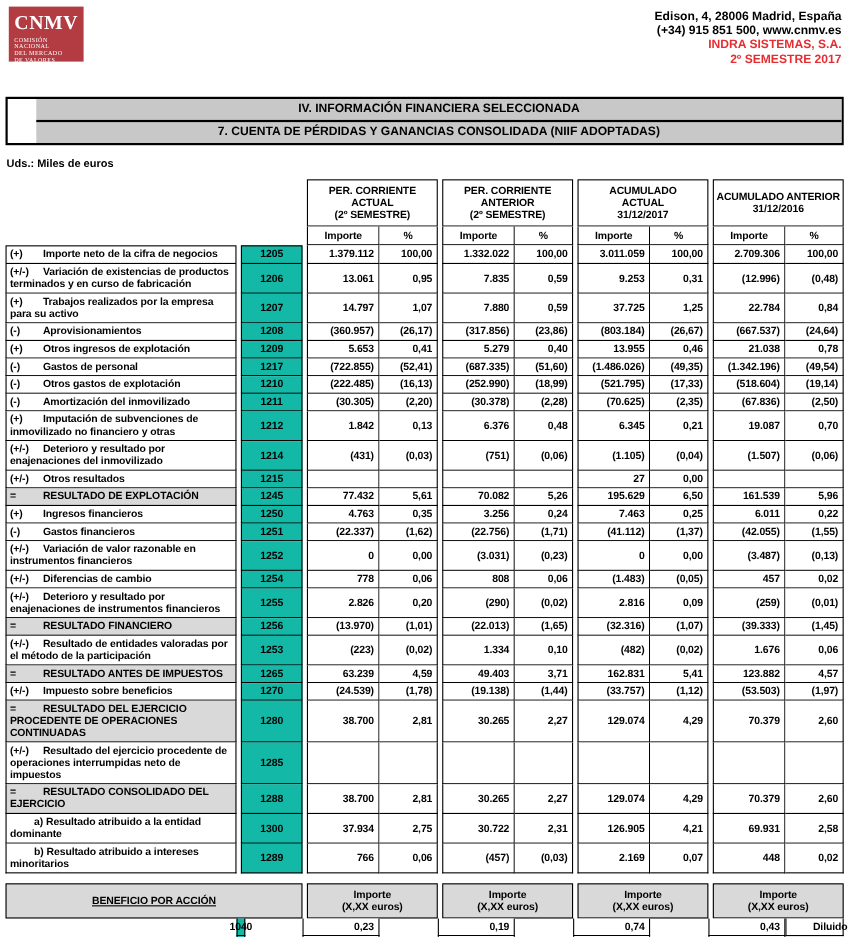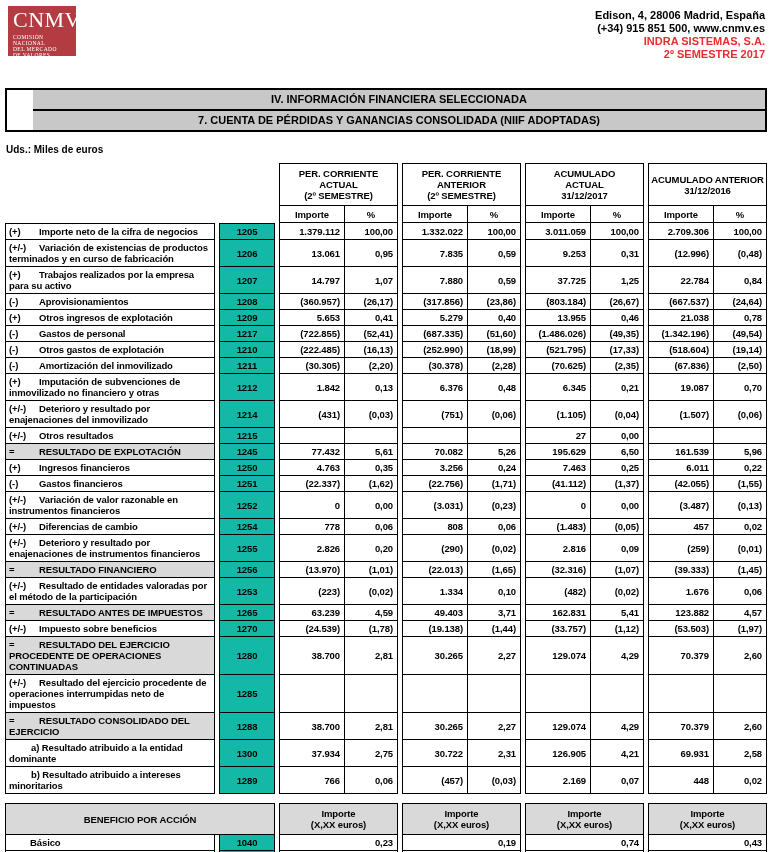--- a/index.html
+++ b/index.html
@@ -6,21 +6,21 @@
   html,body { margin:0; padding:0; background:#fff; }
   body {
     width:772px; height:852px; overflow:hidden;
     font-family:"Liberation Sans", sans-serif; color:#000;
   }
   .page { padding:4px 5px 0 5px; }
 
   
   .top { display:flex; justify-content:space-between; align-items:flex-start; height:80px; padding:2px 2px 0 3px; }
   .logo { width:68px; height:50px; background:#b23c42; color:#fff; padding:1px 5px 2px 5px; }
-  .logo-acronym { font-family:"Liberation Serif", serif; font-weight:400; font-size:22px; line-height:26px; letter-spacing:.5px; }
+  .logo-acronym { font-family:"Liberation Serif", serif; font-weight:700; font-size:18px; line-height:26px; letter-spacing:.5px; }
   .logo-sub { font-family:"Liberation Serif", serif; font-size:5.5px; line-height:6px; letter-spacing:.4px; text-transform:uppercase; margin-top:1px; }
   .hright { text-align:right; font-weight:700; font-size:11px; line-height:13px; padding-top:3px;margin-left:22px; }
   .hright .red { color:#e62e32; }
 
   
   .bars { border:2px solid #000; margin:4px 0 2px 0; }
   .bar { background:#c8c8c8; text-align:center; font-weight:700; font-size:11px; padding:3px 0 4px 0;margin-left:26px; }
   .bar + .bar { border-top:2px solid #000; }
 
   .units { font-weight:700; font-size:10px; margin:12px 0 8px 1px; }
@@ -559,42 +559,41 @@
       <div class="c num">(0,03)</div>
       <div class="gp"></div>
       <div class="c num sl">2.169</div>
       <div class="c num">0,07</div>
       <div class="gp"></div>
       <div class="c num sl">448</div>
       <div class="c num">0,02</div>
     </div>
 
   <div class="fin-grid eps" id="eps-grid">
-      <div class="c sl st ghead gray" style="grid-column: span 3;">BENEFICIO POR ACCIÓN</div>
+      <div class="c sl st ghead gray" style="grid-column: span 3; text-decoration: underline;">BENEFICIO POR ACCIÓN</div>
       <div class="gp"></div>
       <div class="c sl st ghead gray" style="grid-column: span 2;">
         <div>Importe</div>
         <div>(X,XX euros)</div>
       </div>
       <div class="gp"></div>
       <div class="c sl st ghead gray" style="grid-column: span 2;">
         <div>Importe</div>
         <div>(X,XX euros)</div>
       </div>
       <div class="gp"></div>
       <div class="c sl st ghead gray" style="grid-column: span 2;">
         <div>Importe</div>
         <div>(X,XX euros)</div>
       </div>
       <div class="gp"></div>
       <div class="c sl st ghead gray" style="grid-column: span 2;">
         <div>Importe</div>
         <div>(X,XX euros)</div>
       </div>
-      <div class="c sl lblc eps-lbl">Básico</div>
       <div class="gp"></div>
       <div class="c sl code">1040</div>
       <div class="gp"></div>
       <div class="c num sl" style="grid-column: span 2;">0,23</div>
       <div class="gp"></div>
       <div class="c num sl" style="grid-column: span 2;">0,19</div>
       <div class="gp"></div>
       <div class="c num sl" style="grid-column: span 2;">0,74</div>
       <div class="gp"></div>
       <div class="c num sl" style="grid-column: span 2;">0,43</div>

